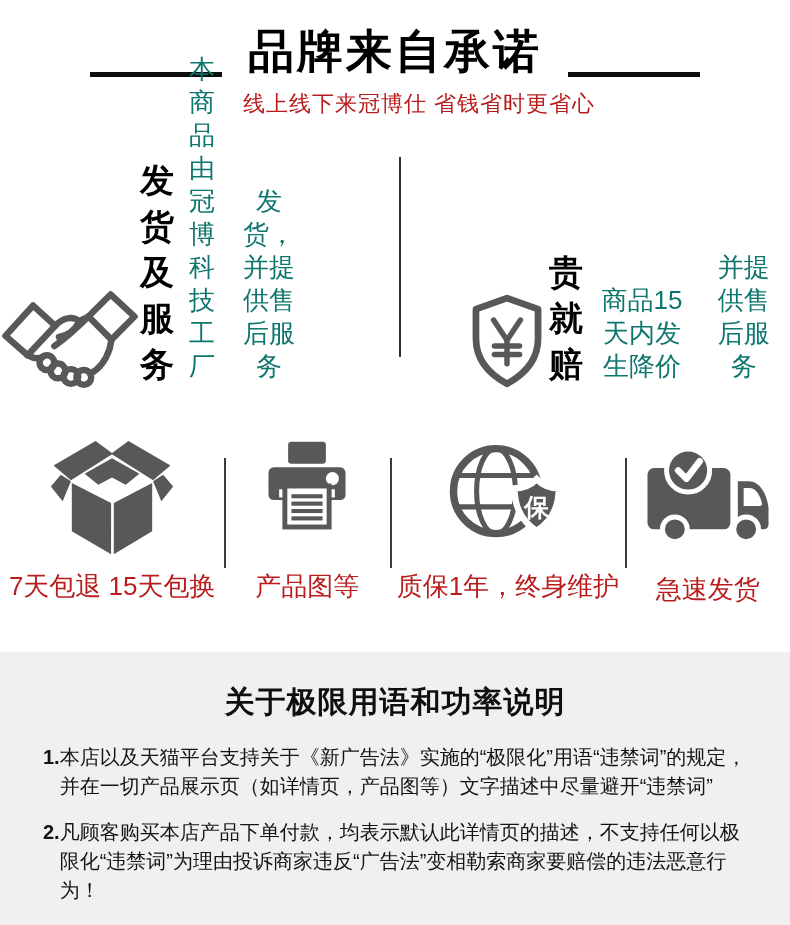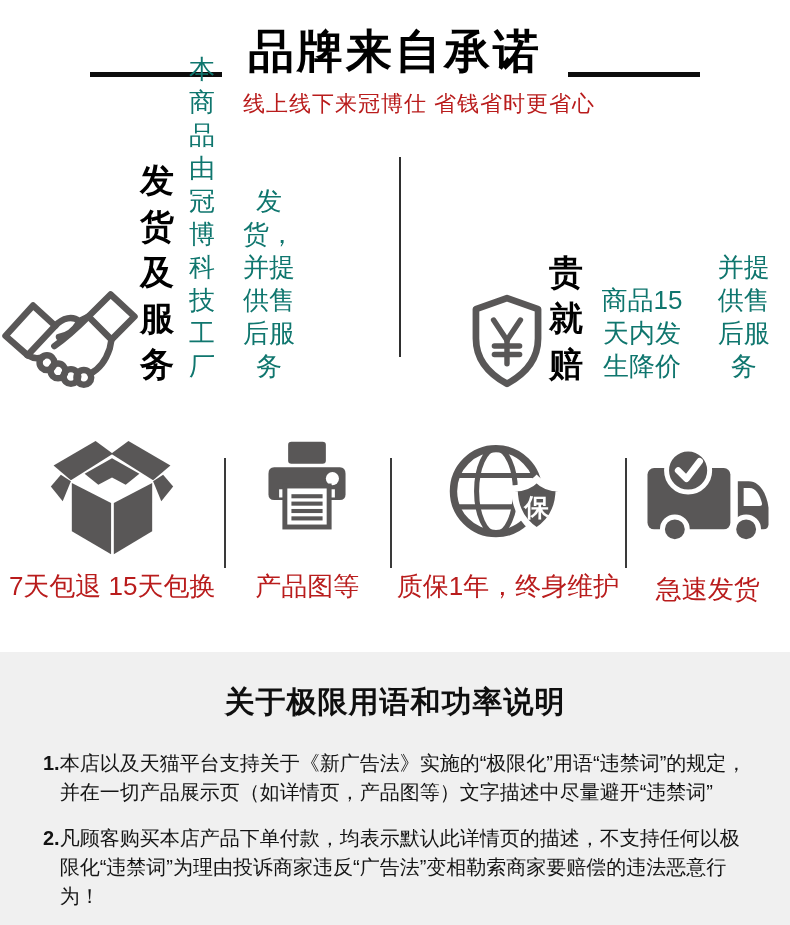--- a/index.html
+++ b/index.html
@@ -30,21 +30,21 @@
   .svc.c3{flex:0 0 29.8%;}
   .svc.c4{flex:0 0 20.8%;justify-content:center;}
   .svc-icon-wrap{height:145px;display:flex;align-items:center;justify-content:center;}
   .svc-label{font-size:26px;color:#b91c1c;margin-top:3px;white-space:nowrap;}
   .svc-divider{position:absolute;top:37px;width:2px;height:110px;background:#3a3a3a;}
   .svc-divider.d1{left:224px;}
   .svc-divider.d2{left:390px;}
   .svc-divider.d3{left:625px;}
   
   .notice{position:absolute;left:0;right:0;top:652px;bottom:0;background:#f0f0f0;padding:30px 43px 0;box-sizing:border-box;}
-  .notice-heading{text-align:center;font-size:30px;font-weight:bold;color:#0f0f0f;margin:0 0 26px;letter-spacing:1px;}
+  .notice-heading{text-align:center;font-size:30px;font-weight:bold;color:#0f0f0f;margin:0 0 20px;letter-spacing:1px;}
   .notice-item{display:flex;align-items:flex-start;margin-bottom:17px;font-size:20px;line-height:29px;color:#141414;}
   .notice-num{font-weight:bold;flex:0 0 auto;}
   .notice-text{margin:0;}
   svg{display:block;}
 </style>
 </head>
 <body>
 
 <div class="page">
 

